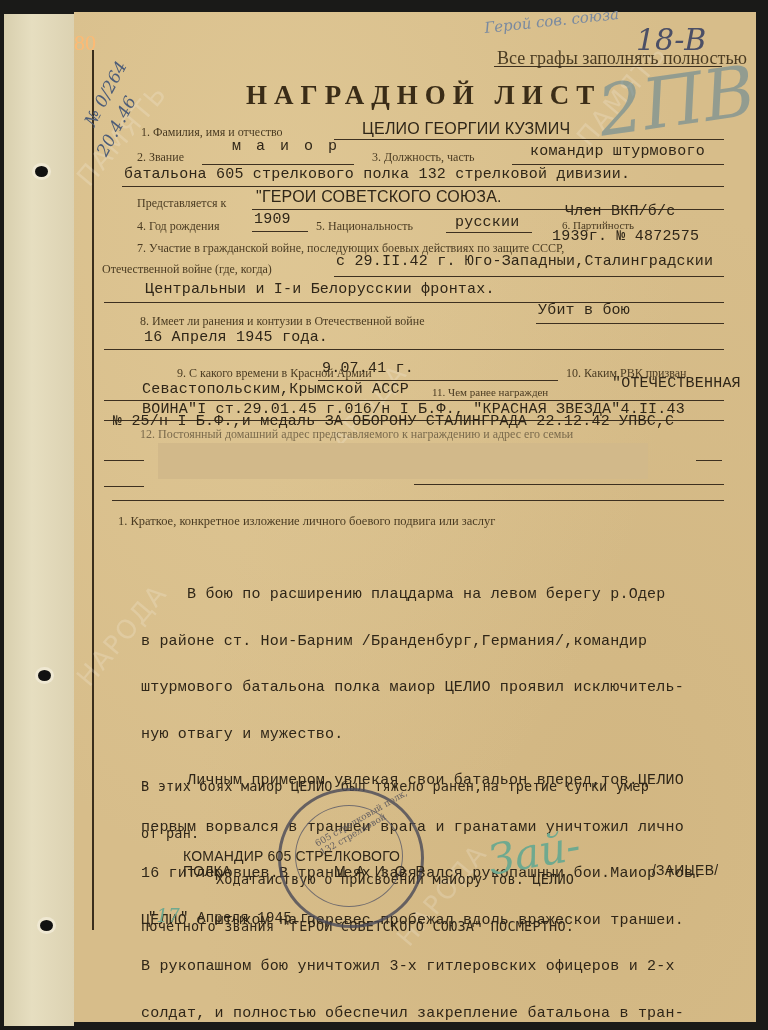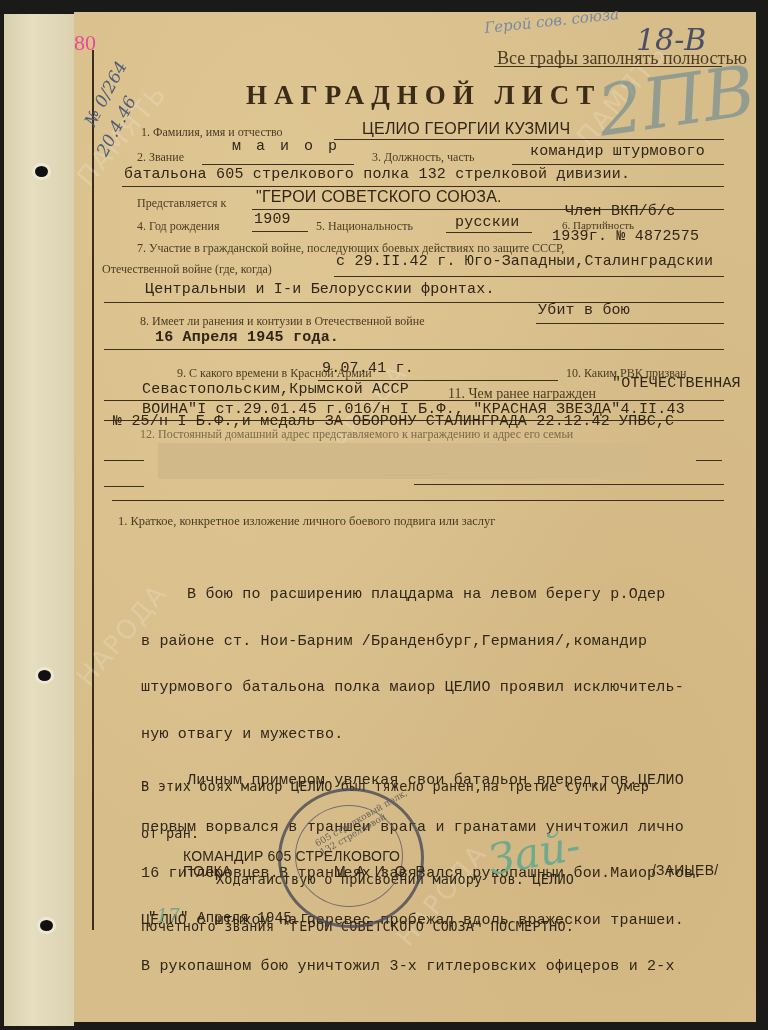--- a/index.html
+++ b/index.html
@@ -35,21 +35,21 @@
 
   <div class="paper"></div>
   <div class="margin-line"></div>
 
   <div class="watermark" style="left:60px;top:120px;"><span>ПАМЯТЬ</span></div>
   <div class="watermark" style="left:60px;top:620px;"><span>НАРОДА</span></div>
   <div class="watermark" style="left:560px;top:80px;"><span>ПАМЯТЬ</span></div>
   <div class="watermark" style="left:380px;top:880px;"><span>НАРОДА</span></div>
   <div class="watermark" style="left:300px;top:400px;"><span>НАРОДА</span></div>
 
-  <div class="abs print" style="left:74px;top:30px;font-size:22px;color:#ec4899;">80</div>
+  <div class="abs print" style="left:74px;top:30px;font-size:22px;color:#fdba74;">80</div>
   <div class="abs hand" style="left:484px;top:12px;font-size:15px;color:#7a8aa0;transform:rotate(-6deg);">Герой сов. союза</div>
   <div class="abs hand" style="left:636px;top:22px;font-size:30px;color:#4b4f66;">18-В</div>
   <div class="big-blue">2ПВ</div>
   <div class="abs hand" style="left:80px;top:80px;font-size:17px;transform:rotate(-62deg);transform-origin:left top;top:120px;">№ 0/264</div>
   <div class="abs hand" style="left:92px;top:150px;font-size:17px;transform:rotate(-62deg);transform-origin:left top;">20.4.46</div>
 
   <div class="abs print" style="left:497px;top:48px;font-size:18px;">Все графы заполнять полностью</div>
   <div class="rule" style="left:494px;top:66px;width:228px;"></div>
   <div class="abs title" style="left:246px;top:80px;">НАГРАДНОЙ ЛИСТ</div>
 
@@ -83,30 +83,30 @@
   <div class="abs print" style="left:137px;top:241px;">7. Участие в гражданской войне, последующих боевых действиях по защите СССР,</div>
   <div class="abs print" style="left:102px;top:262px;">Отечественной войне (где, когда)</div>
   <div class="abs type" style="left:336px;top:253px;">с 29.II.42 г. Юго-Западныи,Сталинградскии</div>
   <div class="rule" style="left:334px;top:276px;width:390px;"></div>
   <div class="abs type" style="left:145px;top:281px;">Центральныи и I-и Белорусскии фронтах.</div>
   <div class="rule" style="left:104px;top:302px;width:620px;"></div>
 
   <div class="abs print" style="left:140px;top:314px;">8. Имеет ли ранения и контузии в Отечественной войне</div>
   <div class="abs type" style="left:538px;top:302px;">Убит в бою</div>
   <div class="rule" style="left:536px;top:323px;width:188px;"></div>
-  <div class="abs type" style="left:155px;top:329px;font-weight:bold;">16 Апреля 1945 года.</div>
+  <div class="abs type" style="left:144px;top:329px;">16 Апреля 1945 года.</div>
   <div class="rule" style="left:104px;top:349px;width:620px;"></div>
 
   <div class="abs print" style="left:132px;top:366px;margin-left:45px;">9. С какого времени в Красной Армии</div>
   <div class="abs type" style="left:322px;top:360px;">9.07.41 г.</div>
   <div class="rule" style="left:318px;top:380px;width:240px;"></div>
   <div class="abs print" style="left:566px;top:366px;">10. Каким РВК призван</div>
   <div class="abs type" style="left:142px;top:381px;">Севастопольским,Крымской АССР</div>
 
-  <div class="abs print" style="left:448px;top:386px;font-size:14px;">11. Чем ранее награжден</div>
+  <div class="abs print" style="left:432px;top:386px;font-size:11px;">11. Чем ранее награжден</div>
   <div class="abs type" style="left:612px;top:375px;">"ОТЕЧЕСТВЕННАЯ</div>
   <div class="rule" style="left:104px;top:400px;width:620px;"></div>
   <div class="abs type" style="left:142px;top:401px;">ВОИНА"I ст.29.01.45 г.016/н I Б.Ф., "КРАСНАЯ ЗВЕЗДА"4.II.43</div>
   <div class="rule" style="left:104px;top:420px;width:620px;"></div>
   <div class="abs type" style="left:113px;top:413px;">№ 25/н I Б.Ф.,и медаль ЗА ОБОРОНУ СТАЛИНГРАДА 22.12.42 УПВС,С</div>
 
   <div class="abs print" style="left:140px;top:427px;color:#7a6a4c;">12. Постоянный домашний адрес представляемого к награждению и адрес его семьи</div>
   <div class="redact" style="left:158px;top:443px;width:490px;height:36px;"></div>
   <div class="rule" style="left:104px;top:460px;width:40px;"></div>
   <div class="rule" style="left:696px;top:460px;width:26px;"></div>
@@ -119,20 +119,21 @@
   <div class="abs type" style="left:141px;top:556px;line-height:15.5px;white-space:pre;">
     <div>     В бою по расширению плацдарма на левом берегу р.Одер</div>
     <div>в районе ст. Нои-Барним /Бранденбург,Германия/,командир</div>
     <div>штурмового батальона полка маиор ЦЕЛИО проявил исключитель-</div>
     <div>ную отвагу и мужество.</div>
     <div>     Личным примером увлекая свои батальон вперед,тов.ЦЕЛИО</div>
     <div>первым ворвался в траншеи врага и гранатами уничтожил лично</div>
     <div>16 гитлеровцев.В траншеях завязался рукопашныи бои.Маиор тов.</div>
     <div>ЦЕЛИО с штыком на перевес пробежал вдоль вражескои траншеи.</div>
     <div>В рукопашном бою уничтожил 3-х гитлеровских офицеров и 2-х</div>
+    <div>солдат, и полностью обеспечил закрепление батальона в тран-</div>
     
     
   </div>
 
   <div class="abs type" style="left:141px;top:748px;line-height:15.5px;white-space:pre;font-family:'DejaVu Sans Mono',monospace;font-size:13.5px;">
     <div>В этих боях маиор ЦЕЛИО был тяжело ранен,на третие сутки умер</div>
     <div>от ран.</div>
     <div>         Ходатаиствую о присвоении маиору тов. ЦЕЛИО</div>
     <div>почетного звания "ГЕРОИ СОВЕТСКОГО СОЮЗА" ПОСМЕРТНО.</div>
   </div>

